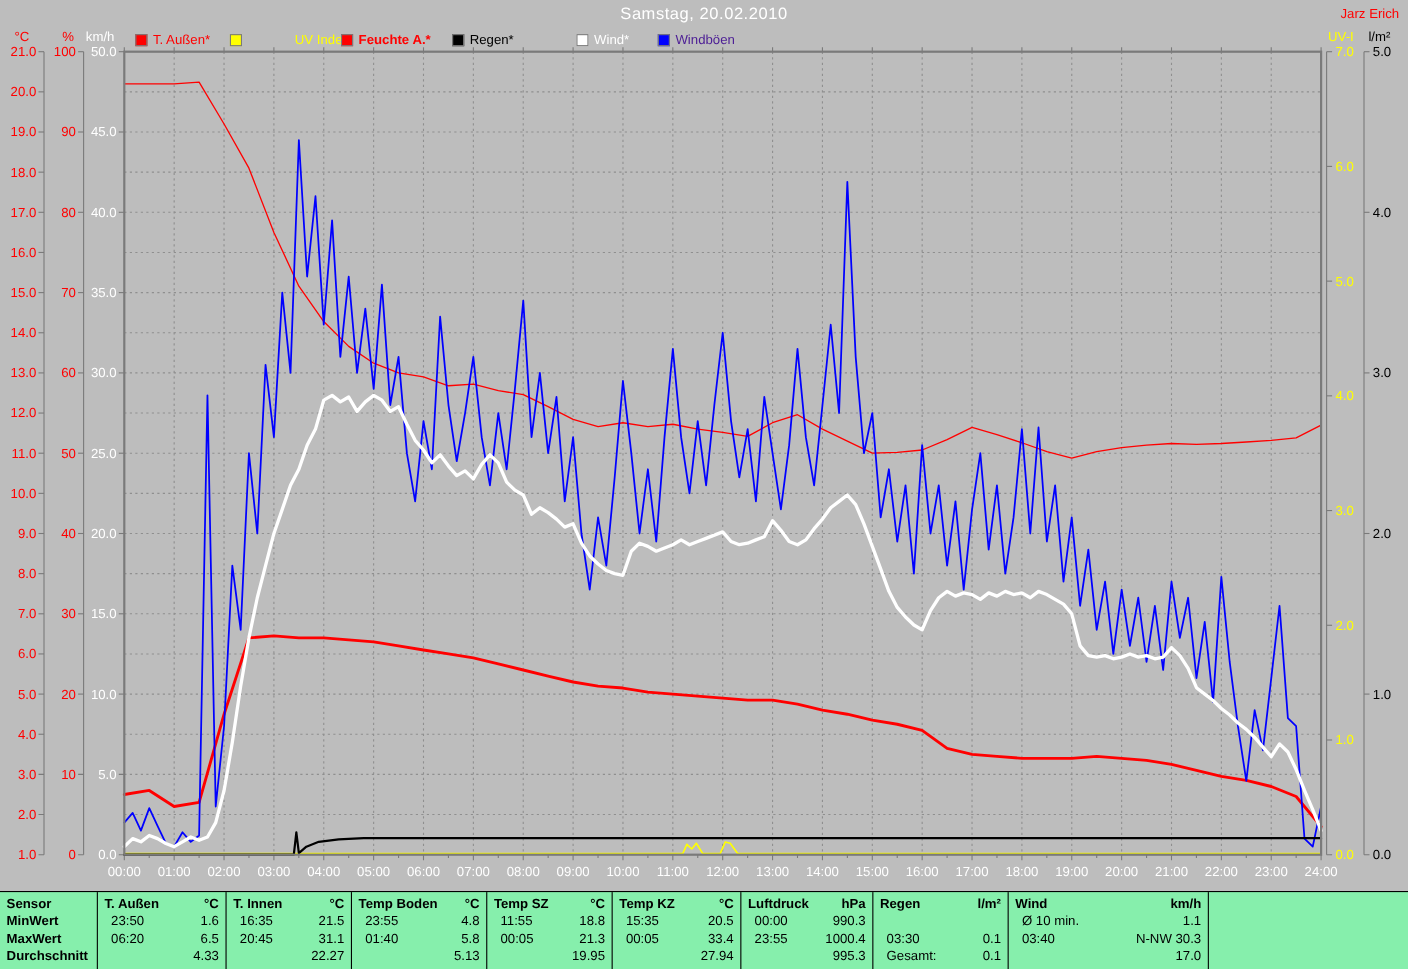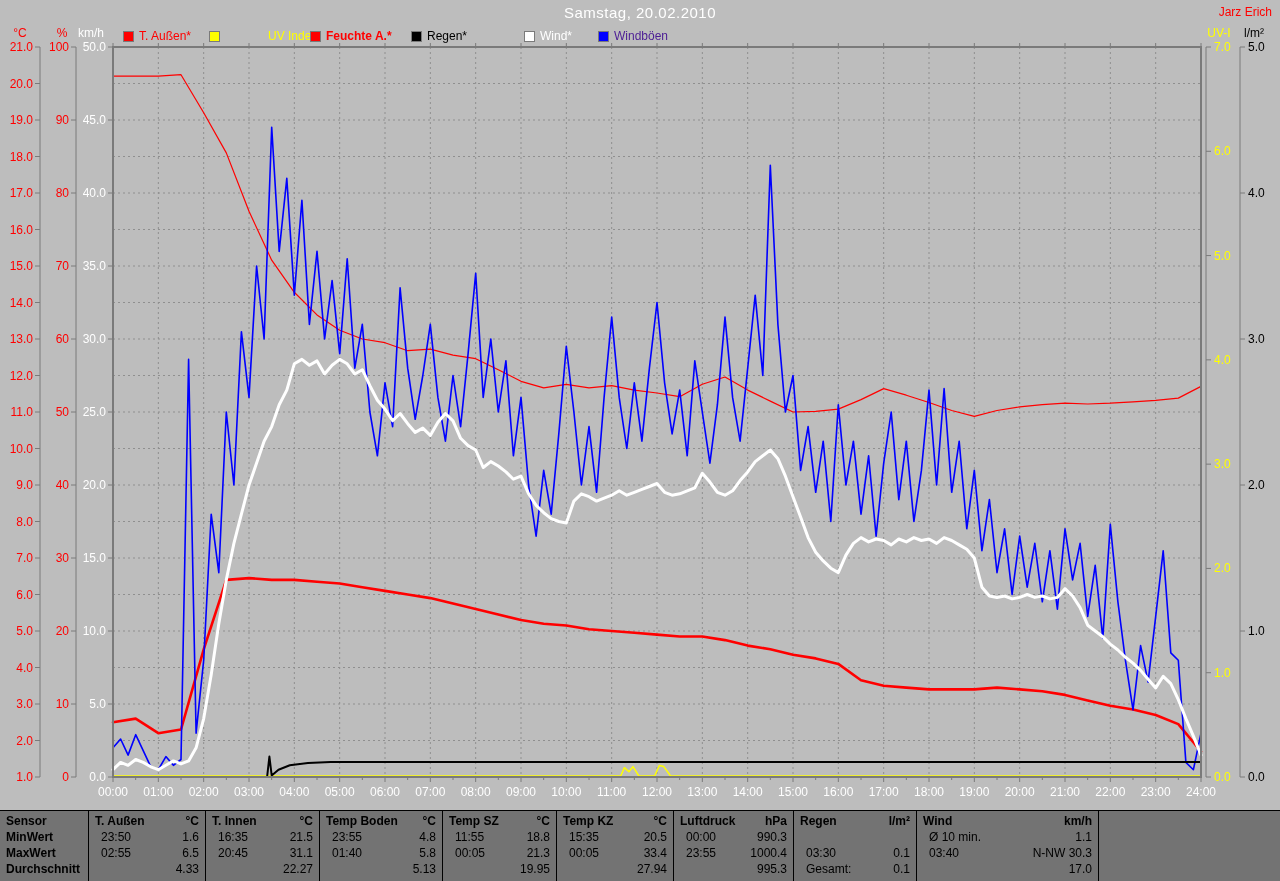--- a/index.html
+++ b/index.html
@@ -16,21 +16,21 @@
   #author{
     position:absolute;top:5px;right:8px;color:#ff0000;font-size:12px;
   }
   #legend{position:absolute;top:30px;left:0;width:100%;height:14px;}
   .legend-item{position:absolute;top:0;height:12px;display:flex;align-items:center;}
   .legend-swatch{width:9px;height:9px;border:1px solid #7a7a7a;margin-right:5px;flex:none;}
   .legend-label{font-size:12px;white-space:nowrap;}
   #chart-svg{position:absolute;left:0;top:0;}
   #stat-table{
     position:absolute;left:0;top:810px;width:1280px;height:71px;
-    background:#737373;border-top:1px solid #000;display:flex;
+    background:#86efac;border-top:1px solid #000;display:flex;
     font-size:12px;color:#000;box-sizing:border-box;
   }
   .tcol{box-sizing:border-box;padding:2px 6px 0 6px;overflow:hidden;}
   .tcol.sep{border-right:1px solid #000;}
   .trow{height:16px;line-height:16px;display:flex;justify-content:space-between;white-space:nowrap;}
   .trow .time{padding-left:6px;}
   .trow.head{font-weight:bold;}
   .rowlabels .trow{font-weight:bold;justify-content:flex-start;}
   text{font-family:"Liberation Sans", sans-serif;}
 </style>
@@ -370,21 +370,21 @@
     <div class="tcol sep" style="width: 117px;">
       <div class="trow head">
         <span class="name">T. Außen</span>
         <span class="unit">°C</span>
       </div>
       <div class="trow">
         <span class="time">23:50</span>
         <span class="val">1.6</span>
       </div>
       <div class="trow">
-        <span class="time">02:55</span>
+        <span class="time">06:20</span>
         <span class="val">6.5</span>
       </div>
       <div class="trow">
         <span class="time"></span>
         <span class="val">4.33</span>
       </div>
     </div>
     <div class="tcol sep" style="width: 114px;">
       <div class="trow head">
         <span class="name">T. Innen</span>

